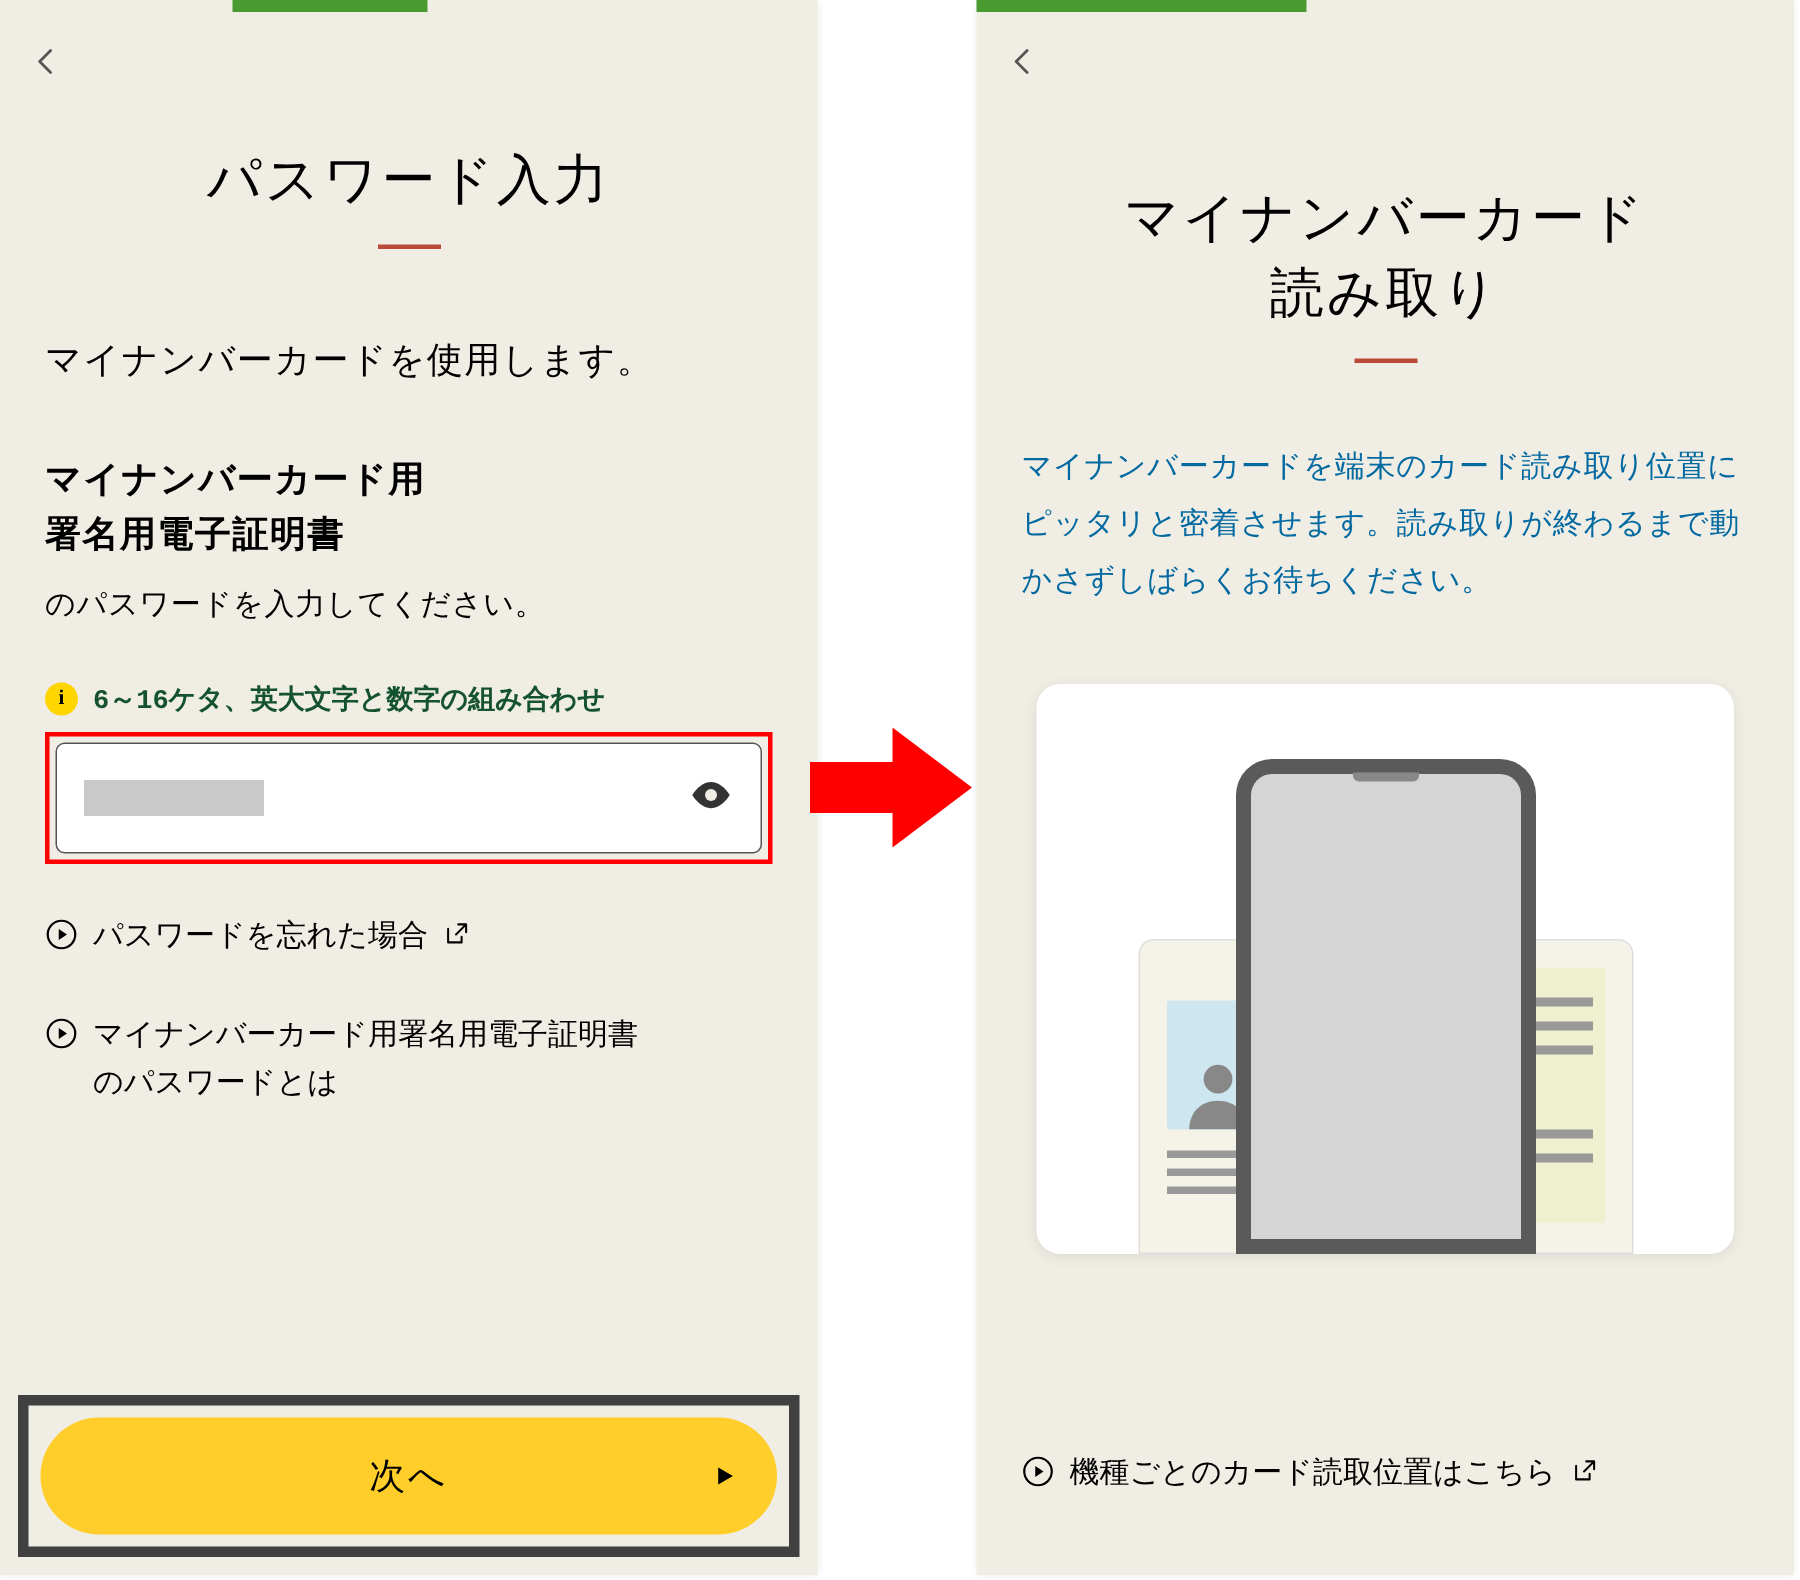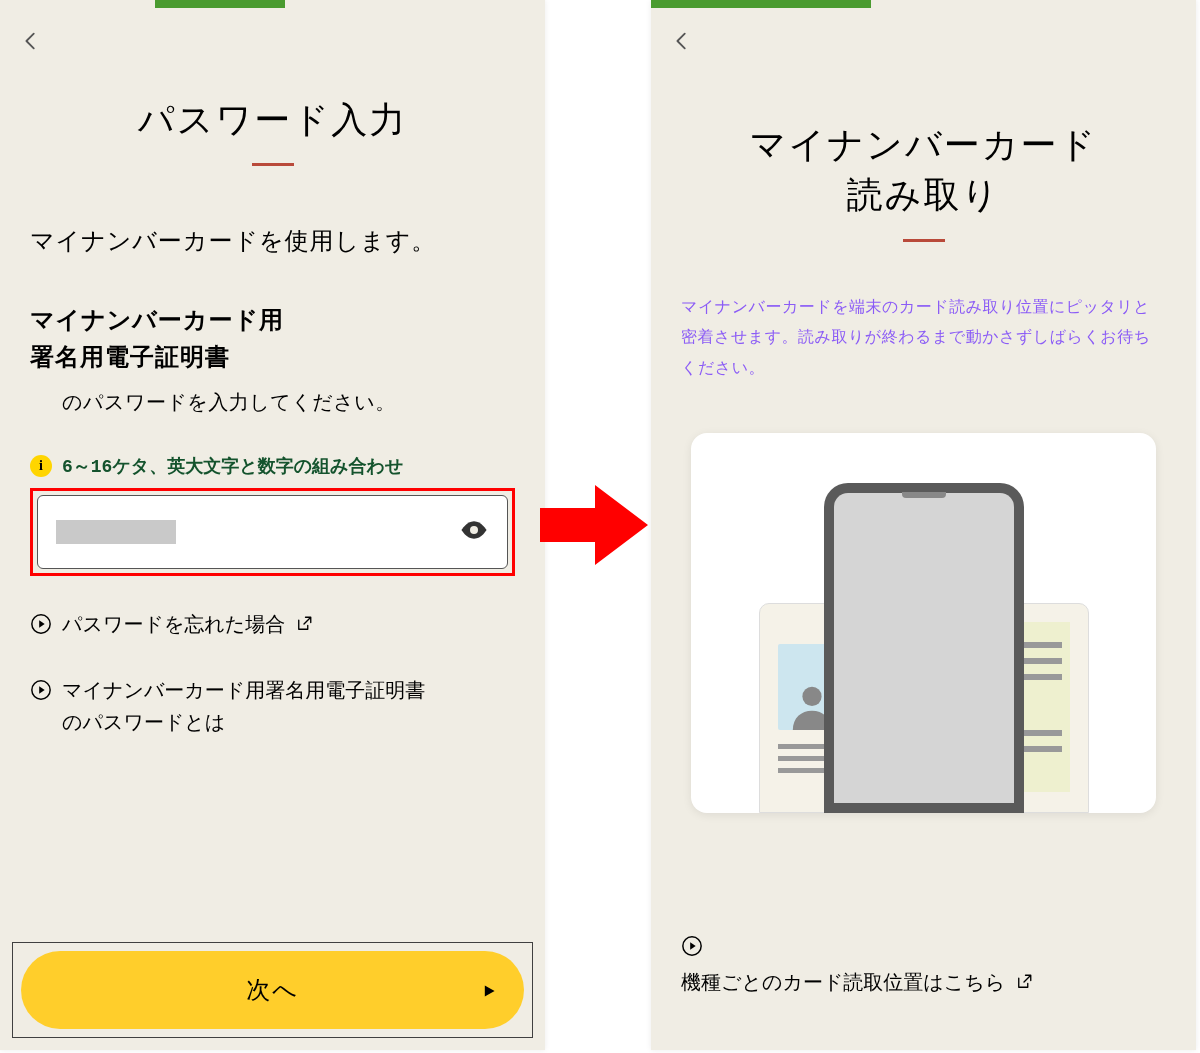--- a/index.html
+++ b/index.html
@@ -75,21 +75,20 @@
     color: #000;
     margin-top: 40px;
     line-height: 1.55;
     letter-spacing: 1px;
   }
   .helper {
     font-size: 20px;
     color: #000;
     margin-top: 14px;
     letter-spacing: 0.5px;
-    margin-left: 32px;
   }
   .info-row {
     display: flex;
     align-items: center;
     margin-top: 38px;
     gap: 10px;
   }
   .info-badge {
     width: 22px;
     height: 22px;
@@ -151,21 +150,21 @@
     display: inline-block;
     vertical-align: -2px;
     margin-left: 4px;
   }
   .ext-icon svg { width: 18px; height: 18px; }
   .primary-btn-highlight {
     position: absolute;
     left: 12px;
     right: 12px;
     bottom: 12px;
-    border: 1px solid #404040;
+    border: 7px solid #404040;
     padding: 8px;
   }
   .primary-btn {
     background: #ffce2b;
     border-radius: 44px;
     height: 78px;
     display: flex;
     align-items: center;
     justify-content: center;
     position: relative;
@@ -177,22 +176,22 @@
   .primary-btn .tri {
     position: absolute;
     right: 28px;
     top: 50%;
     transform: translateY(-50%);
   }
   .primary-btn .tri svg { width: 14px; height: 14px; }
 
   
   .body-text {
-    font-size: 16px;
-    color: #8b5cf6;
+    font-size: 20px;
+    color: #0369a1;
     margin-top: 50px;
     line-height: 1.9;
     letter-spacing: 0.5px;
   }
   .illus-card {
     background: #fff;
     border-radius: 16px;
     box-shadow: 0 2px 10px rgba(0,0,0,0.08);
     margin: 50px 10px 0;
     height: 380px;
@@ -282,21 +281,20 @@
     width: 44px;
     height: 6px;
     background: #888;
     border-radius: 0 0 4px 4px;
   }
   .link-row-bottom {
     position: absolute;
     left: 30px;
     right: 30px;
     bottom: 50px;
-    flex-direction: column;
   }
 
   
   .arrow-between {
     position: absolute;
     left: 540px;
     top: 480px;
     width: 110px;
     height: 90px;
     z-index: 10;

